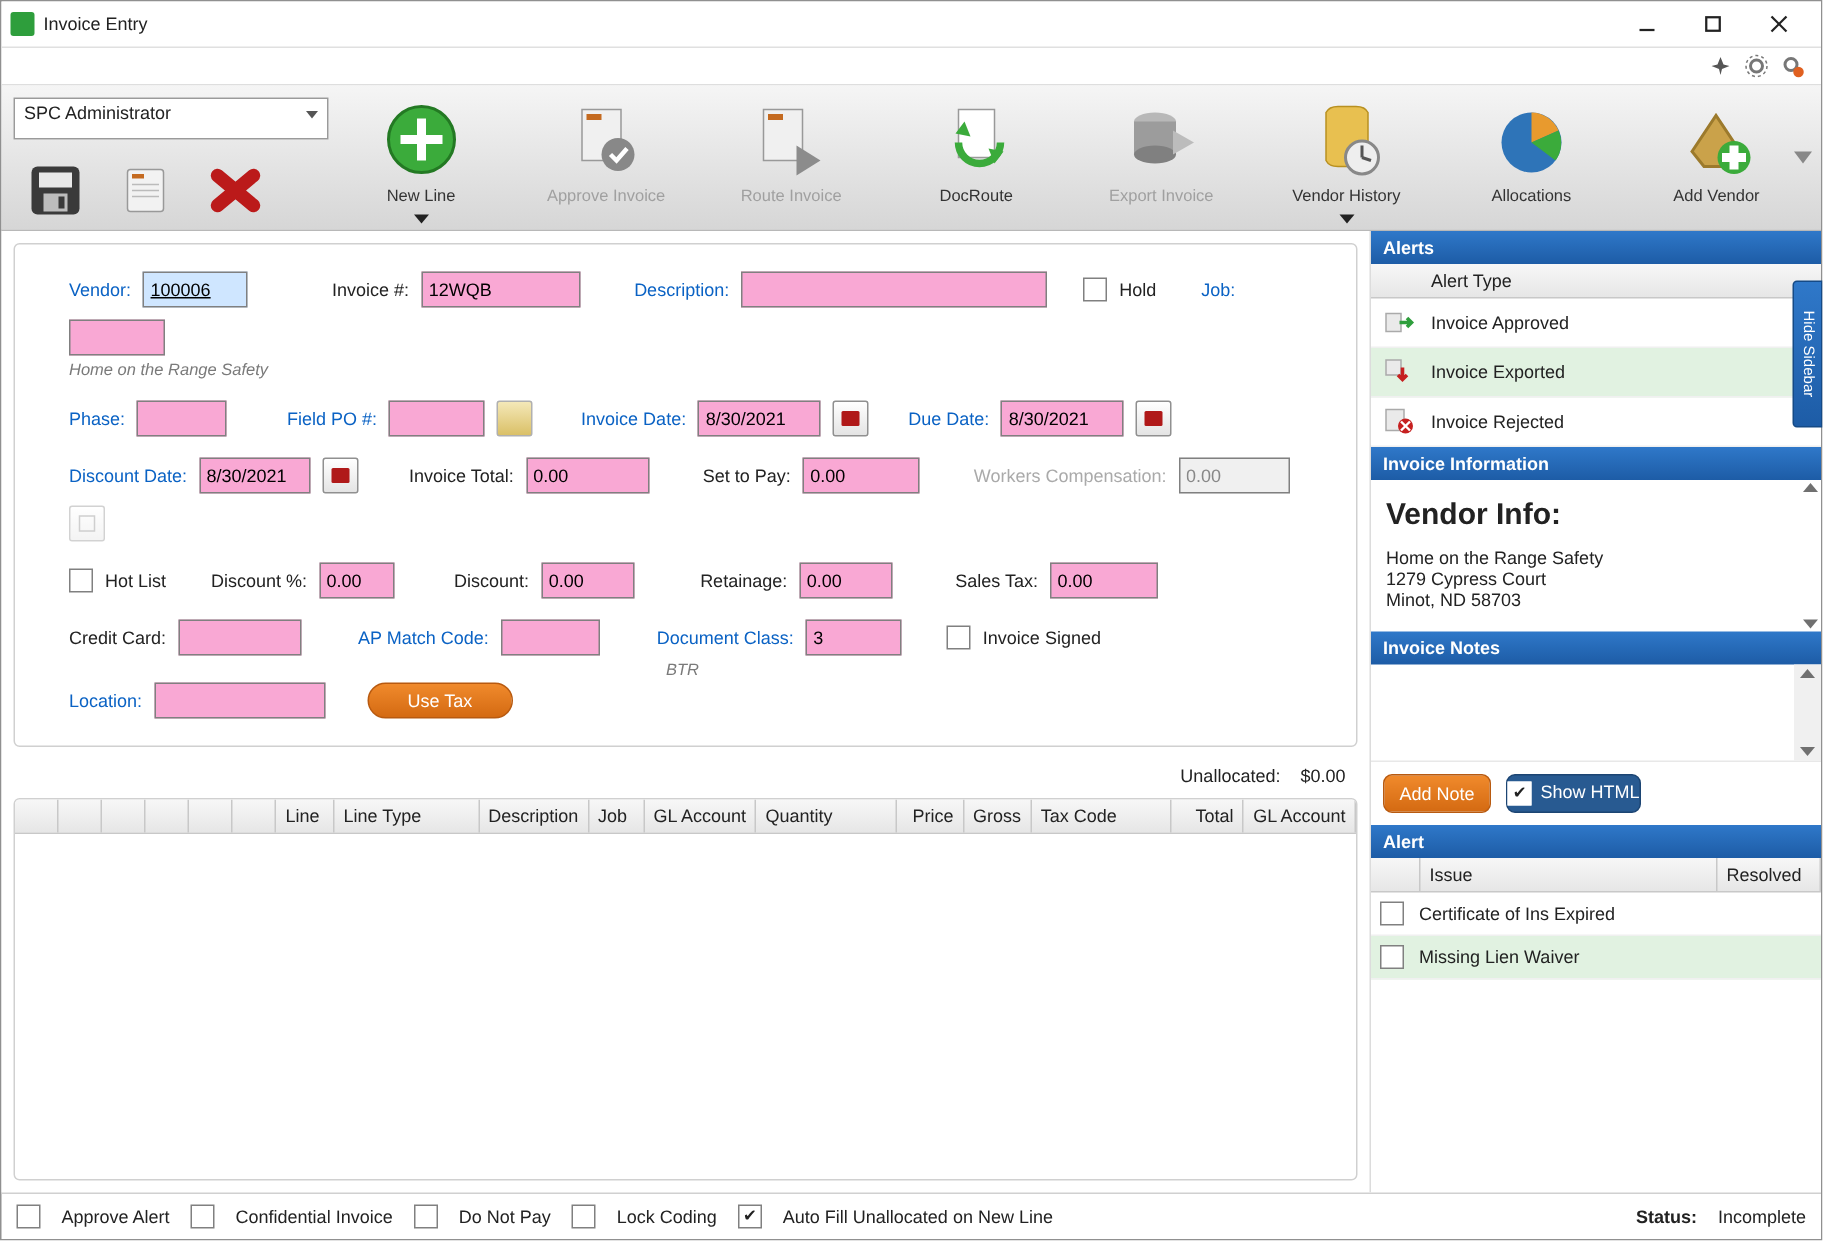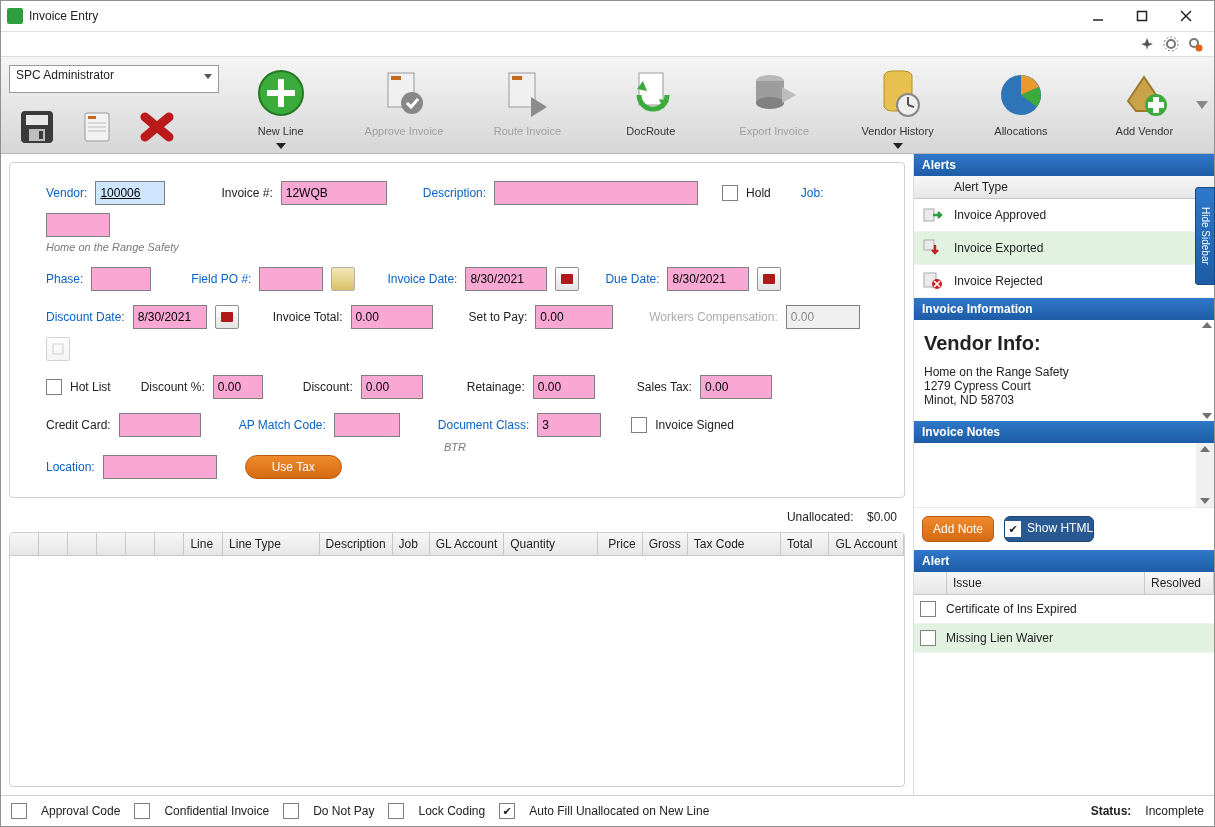--- a/index.html
+++ b/index.html
@@ -363,21 +363,21 @@
             <div style="width:20px"></div>
           <div style="width:32px">Line</div>
           <div style="width:104px">Line Type</div>
           <div style="width:68px">Description</div>
           <div style="width:30px">Job</div>
           <div style="width:68px">GL Account</div>
           <div style="width:100px">Quantity</div>
           <div style="width:40px;text-align:right">Price</div>
           <div style="width:40px">Gross</div>
           <div style="width:100px">Tax Code</div>
-          <div style="width:44px;">Total</div>
+          <div style="width:44px;text-align:right">Total</div>
           <div style="flex:1">GL Account</div>
         </div>
       </div>
     </div>
 
     <div class="right">
       <div class="panel-h">Alerts</div>
       <div class="alert-head">Alert Type</div>
       <div id="alerts-body">
           <div class="alert-row">
@@ -449,21 +449,21 @@
           <div class="issue-row hi">
             <span class="chk"></span>
             <span>Missing Lien Waiver</span>
           </div>
         </div>
     </div>
   </div>
 
   <div class="bottom">
     <span class="chk"></span>
-    <span>Approval Code</span>
+    <span>Approve Alert</span>
     <span class="chk"></span>
     <span>Confidential Invoice</span>
     <span class="chk"></span>
     <span>Do Not Pay</span>
     <span class="chk"></span>
     <span>Lock Coding</span>
     <span class="chk on"></span>
     <span>Auto Fill Unallocated on New Line</span>
     <span class="grow"></span>
     <b>Status:</b>

